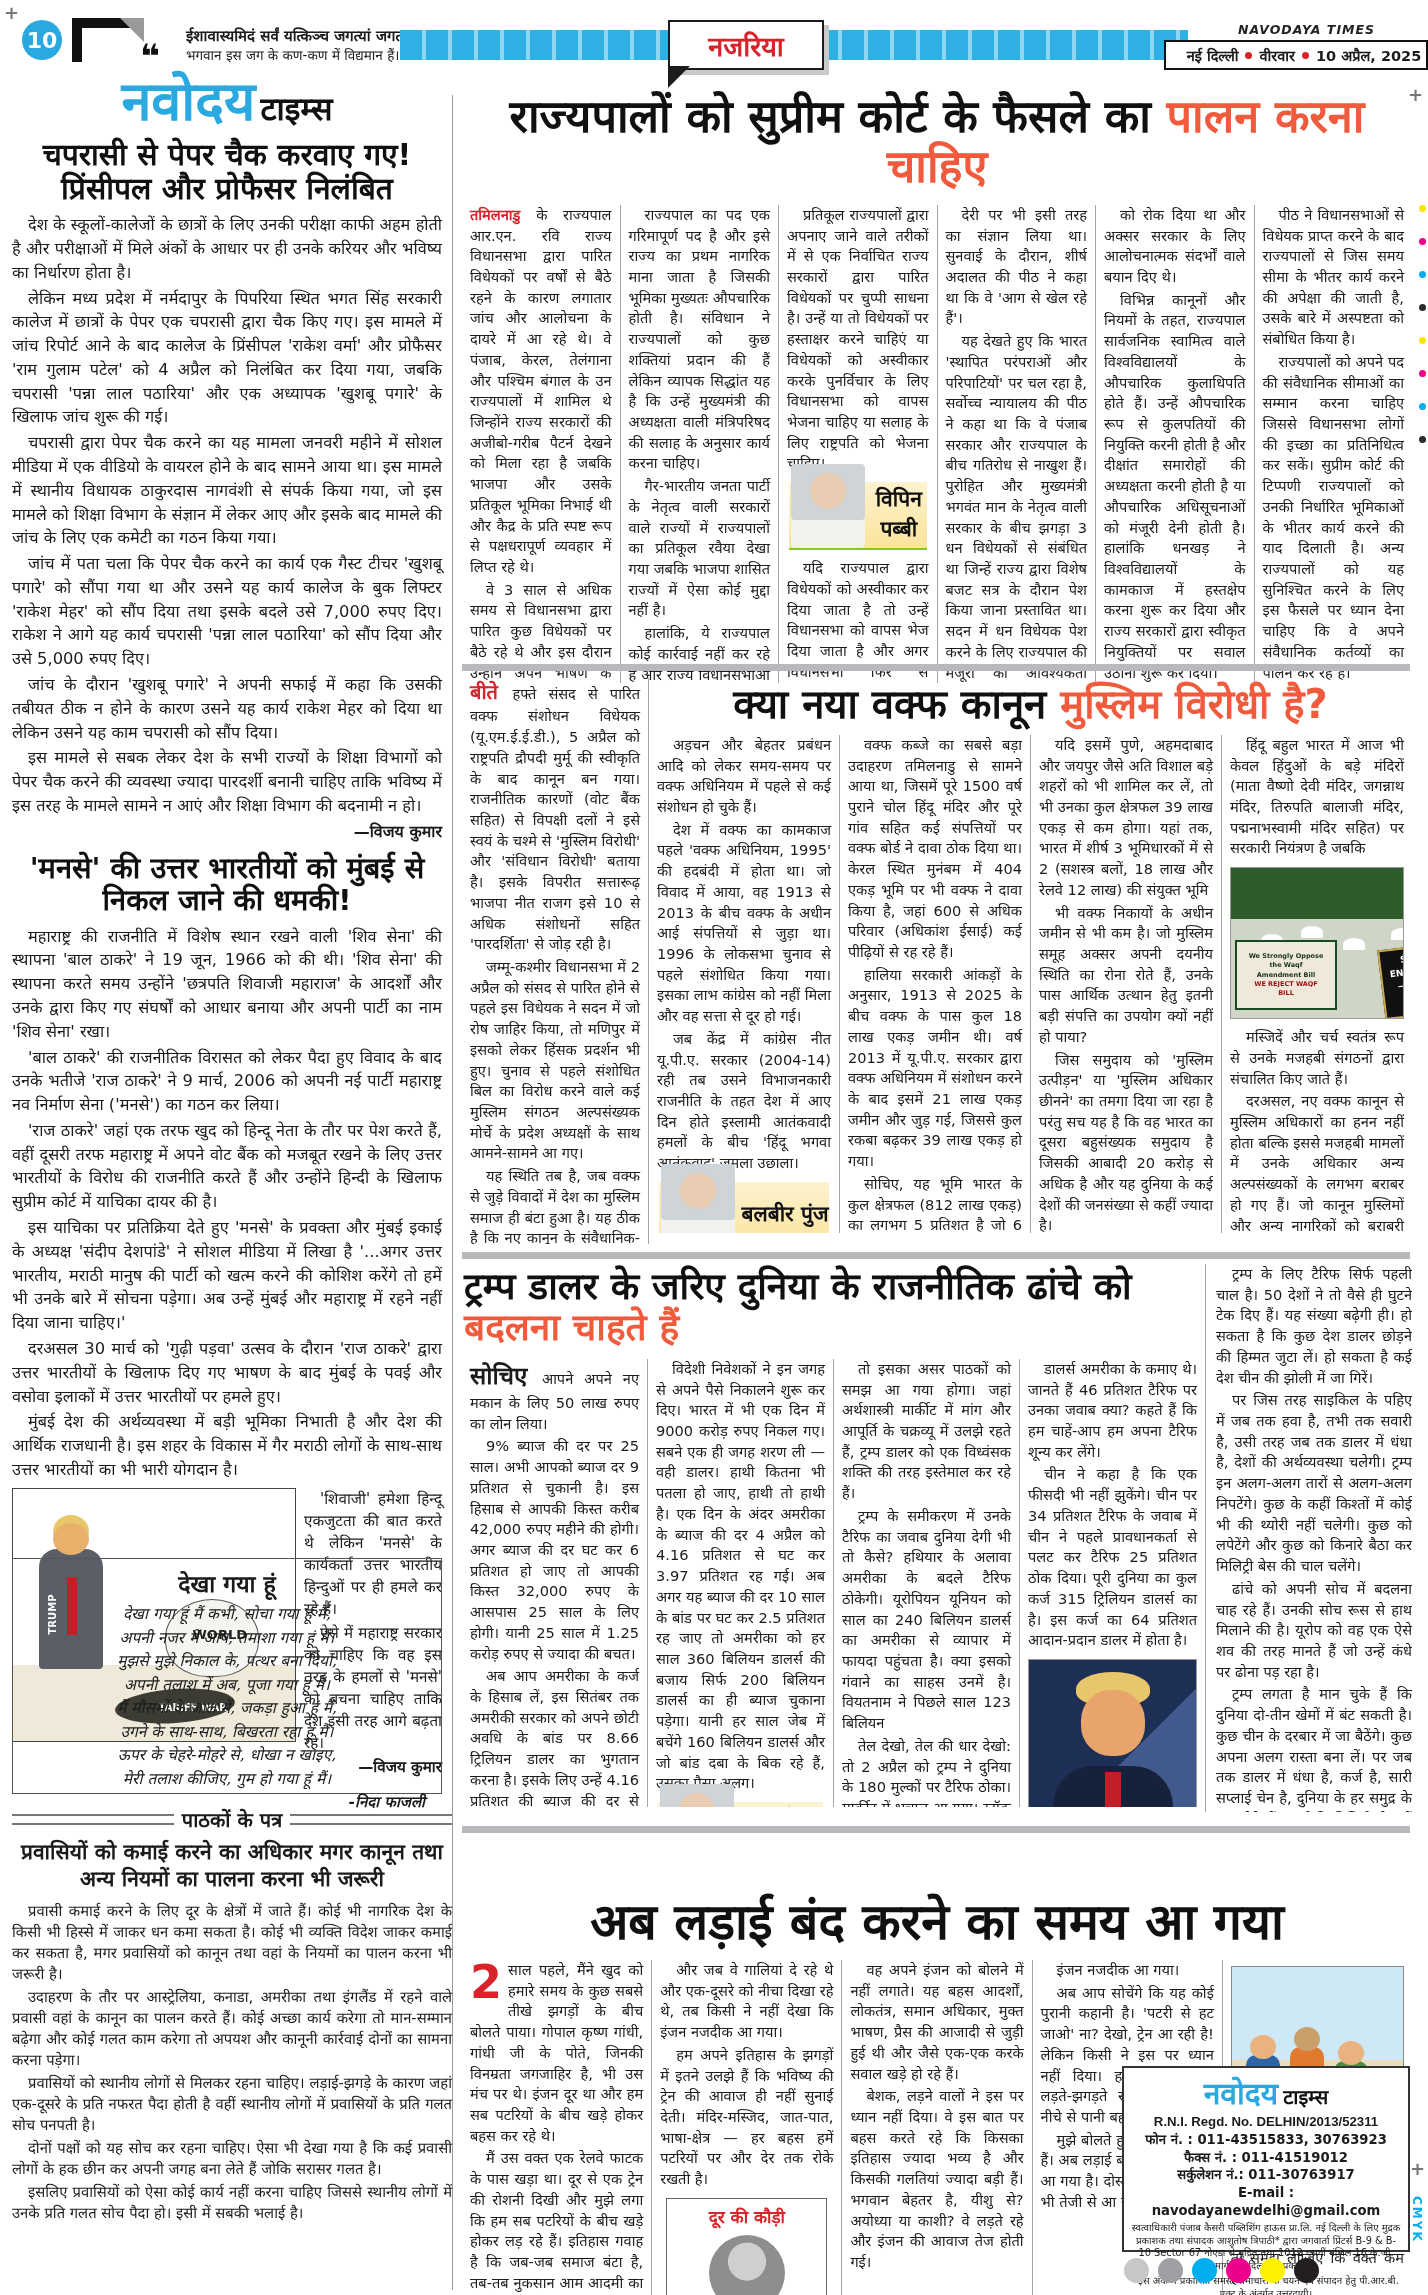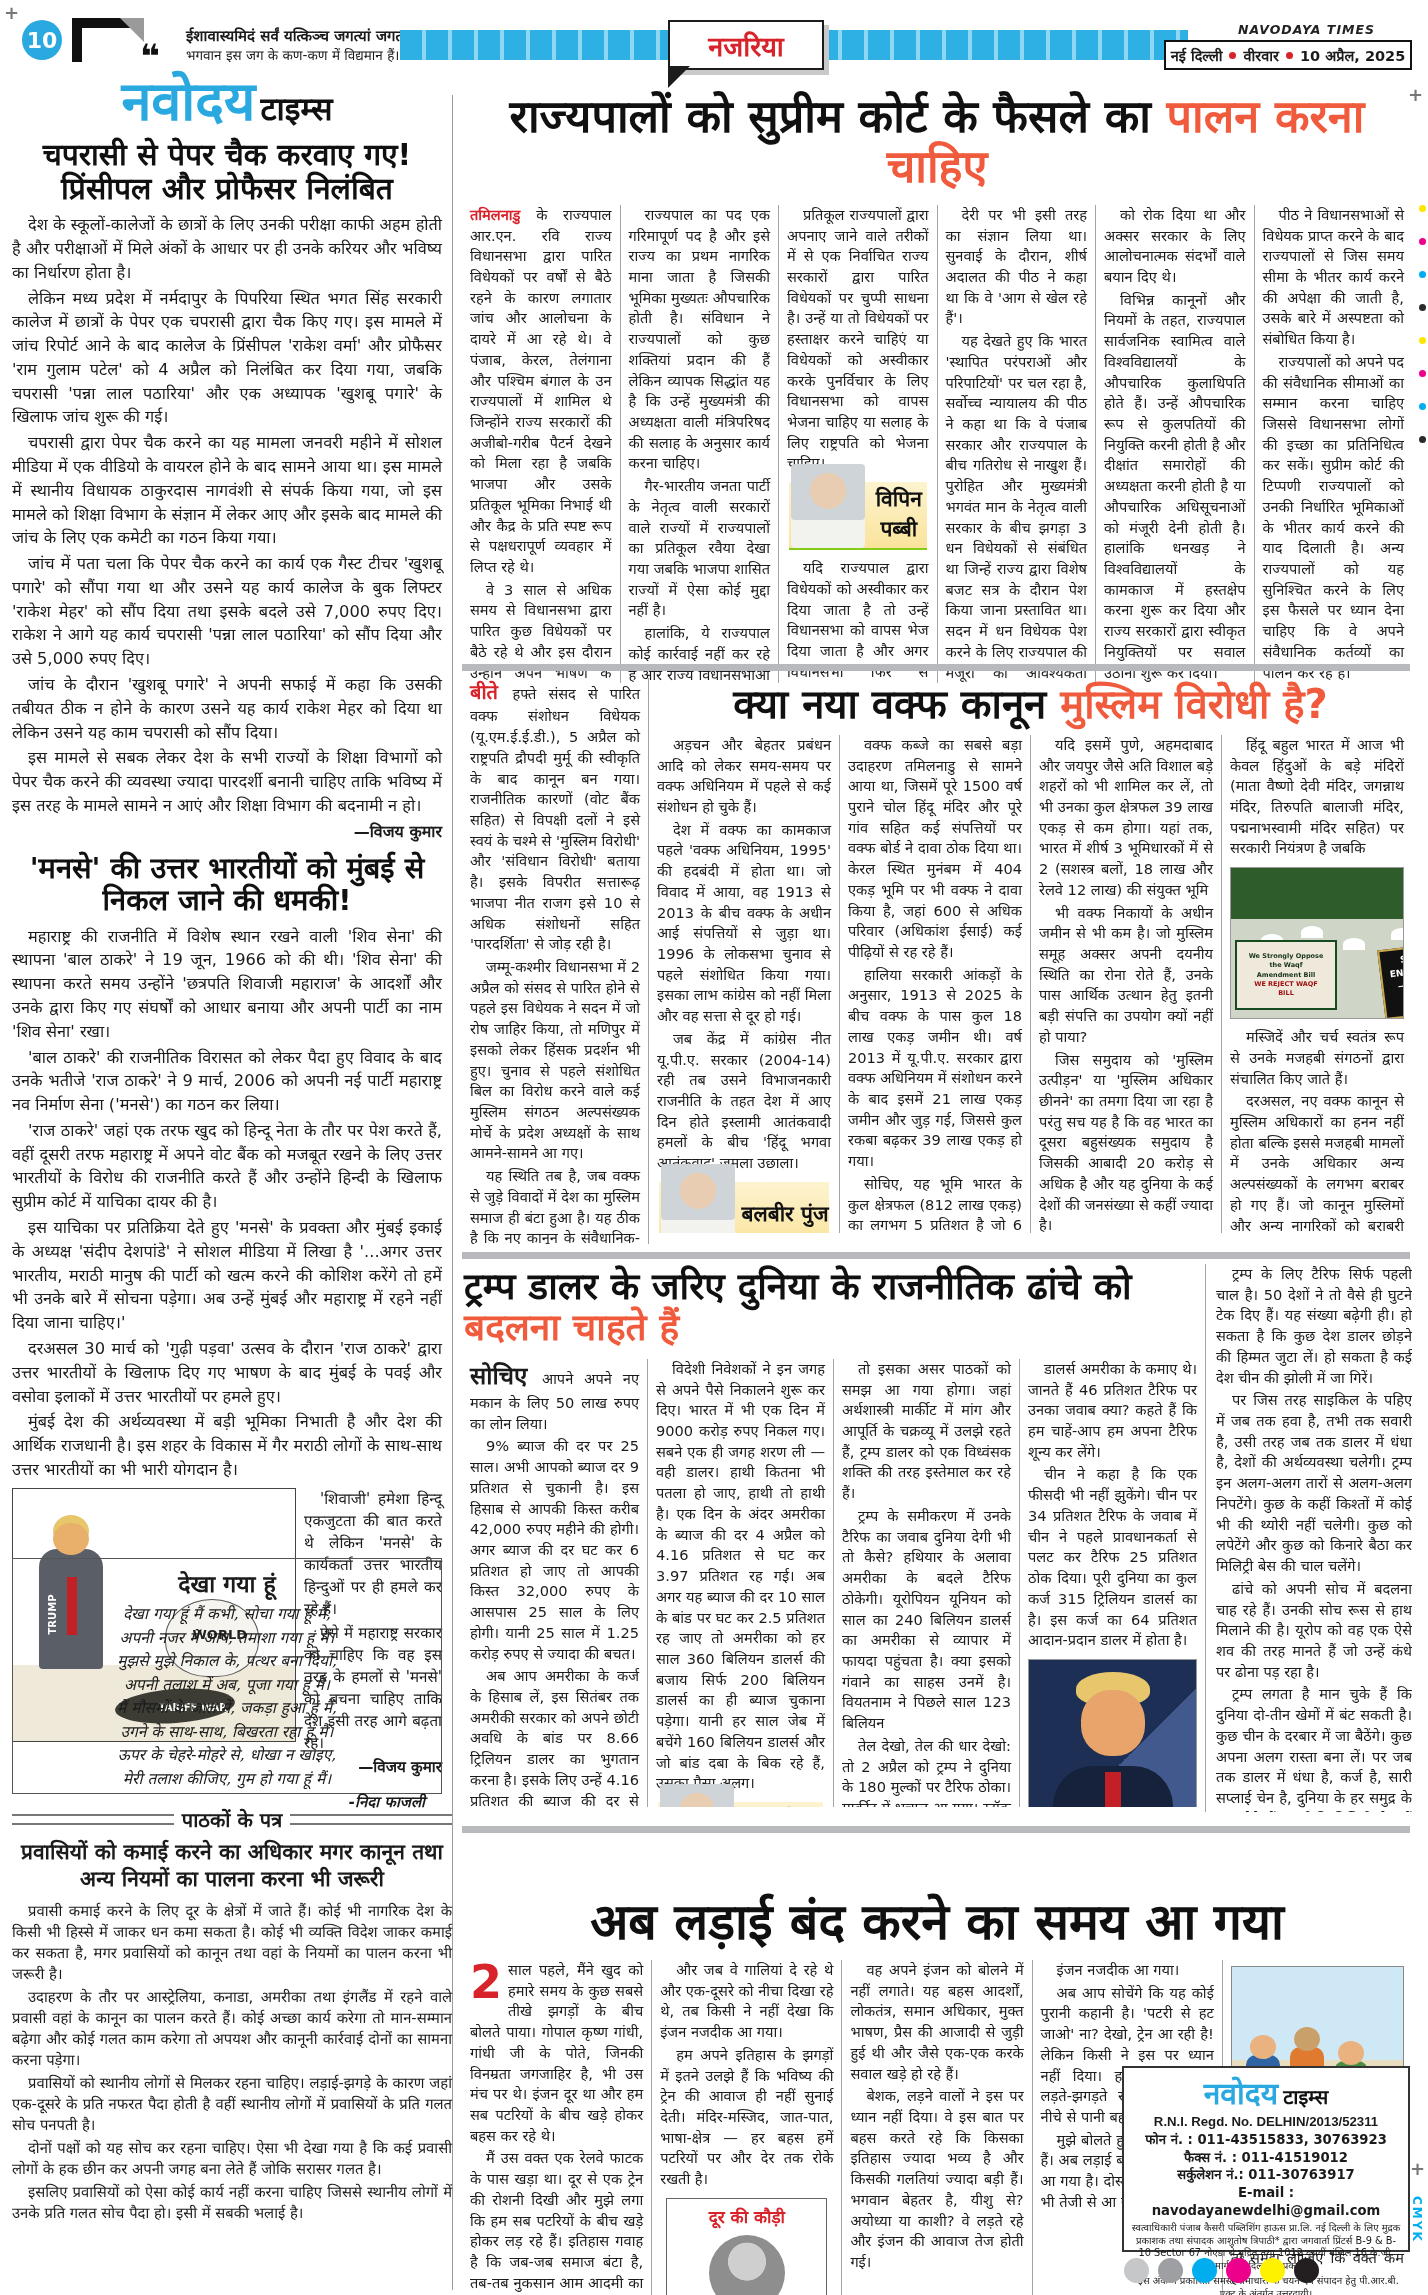--- a/index.html
+++ b/index.html
@@ -22,21 +22,21 @@
          background:repeating-linear-gradient(90deg,#2fb0e5 0 22px,#8ed7f3 22px 26px);}
   #section-badge{position:absolute;left:668px;top:20px;width:152px;height:46px;background:#fff;
          border:2.5px solid #1c1c1c;box-shadow:5px 5px 0 #c9c9c9;display:flex;align-items:center;
          justify-content:center;font-size:27px;font-weight:900;color:#d8232a;}
   #section-badge .tail{position:absolute;left:-2px;bottom:-20px;width:0;height:0;
          border:11px solid transparent;border-top-color:#1c1c1c;border-left-color:#1c1c1c;}
   #paper-name{position:absolute;left:1238px;top:22px;font-style:italic;font-weight:bold;
          font-size:12.5px;letter-spacing:1px;color:#222;}
   #dateline{position:absolute;left:1164px;top:40px;width:244px;height:26px;border:2px solid #111;
          background:#fff;display:flex;align-items:center;justify-content:center;gap:7px;
-         font-weight:bold;font-size:14.5px;}
+         font-weight:bold;font-size:14.5px;padding-left:16px;}
   .reddot{width:7px;height:7px;border-radius:50%;background:#d8232a;display:inline-block;}
   
   .para{margin:0 0 2px 0;text-indent:16px;text-align:justify;}
   .vline{position:absolute;background:#9a9a9a;width:1px;}
   .hbar{position:absolute;height:7px;background:#b7b9bc;}
   .cols{display:flex;}
   .col{flex:1;padding:0 8px;border-right:1px solid #a5a5a5;overflow:hidden;}
   .col:last-child{border-right:none;}
   .lead-red{color:#d8232a;font-weight:900;text-indent:0;margin-top:40px;}
   .sign{font-weight:bold;text-align:right;margin-top:2px;}

